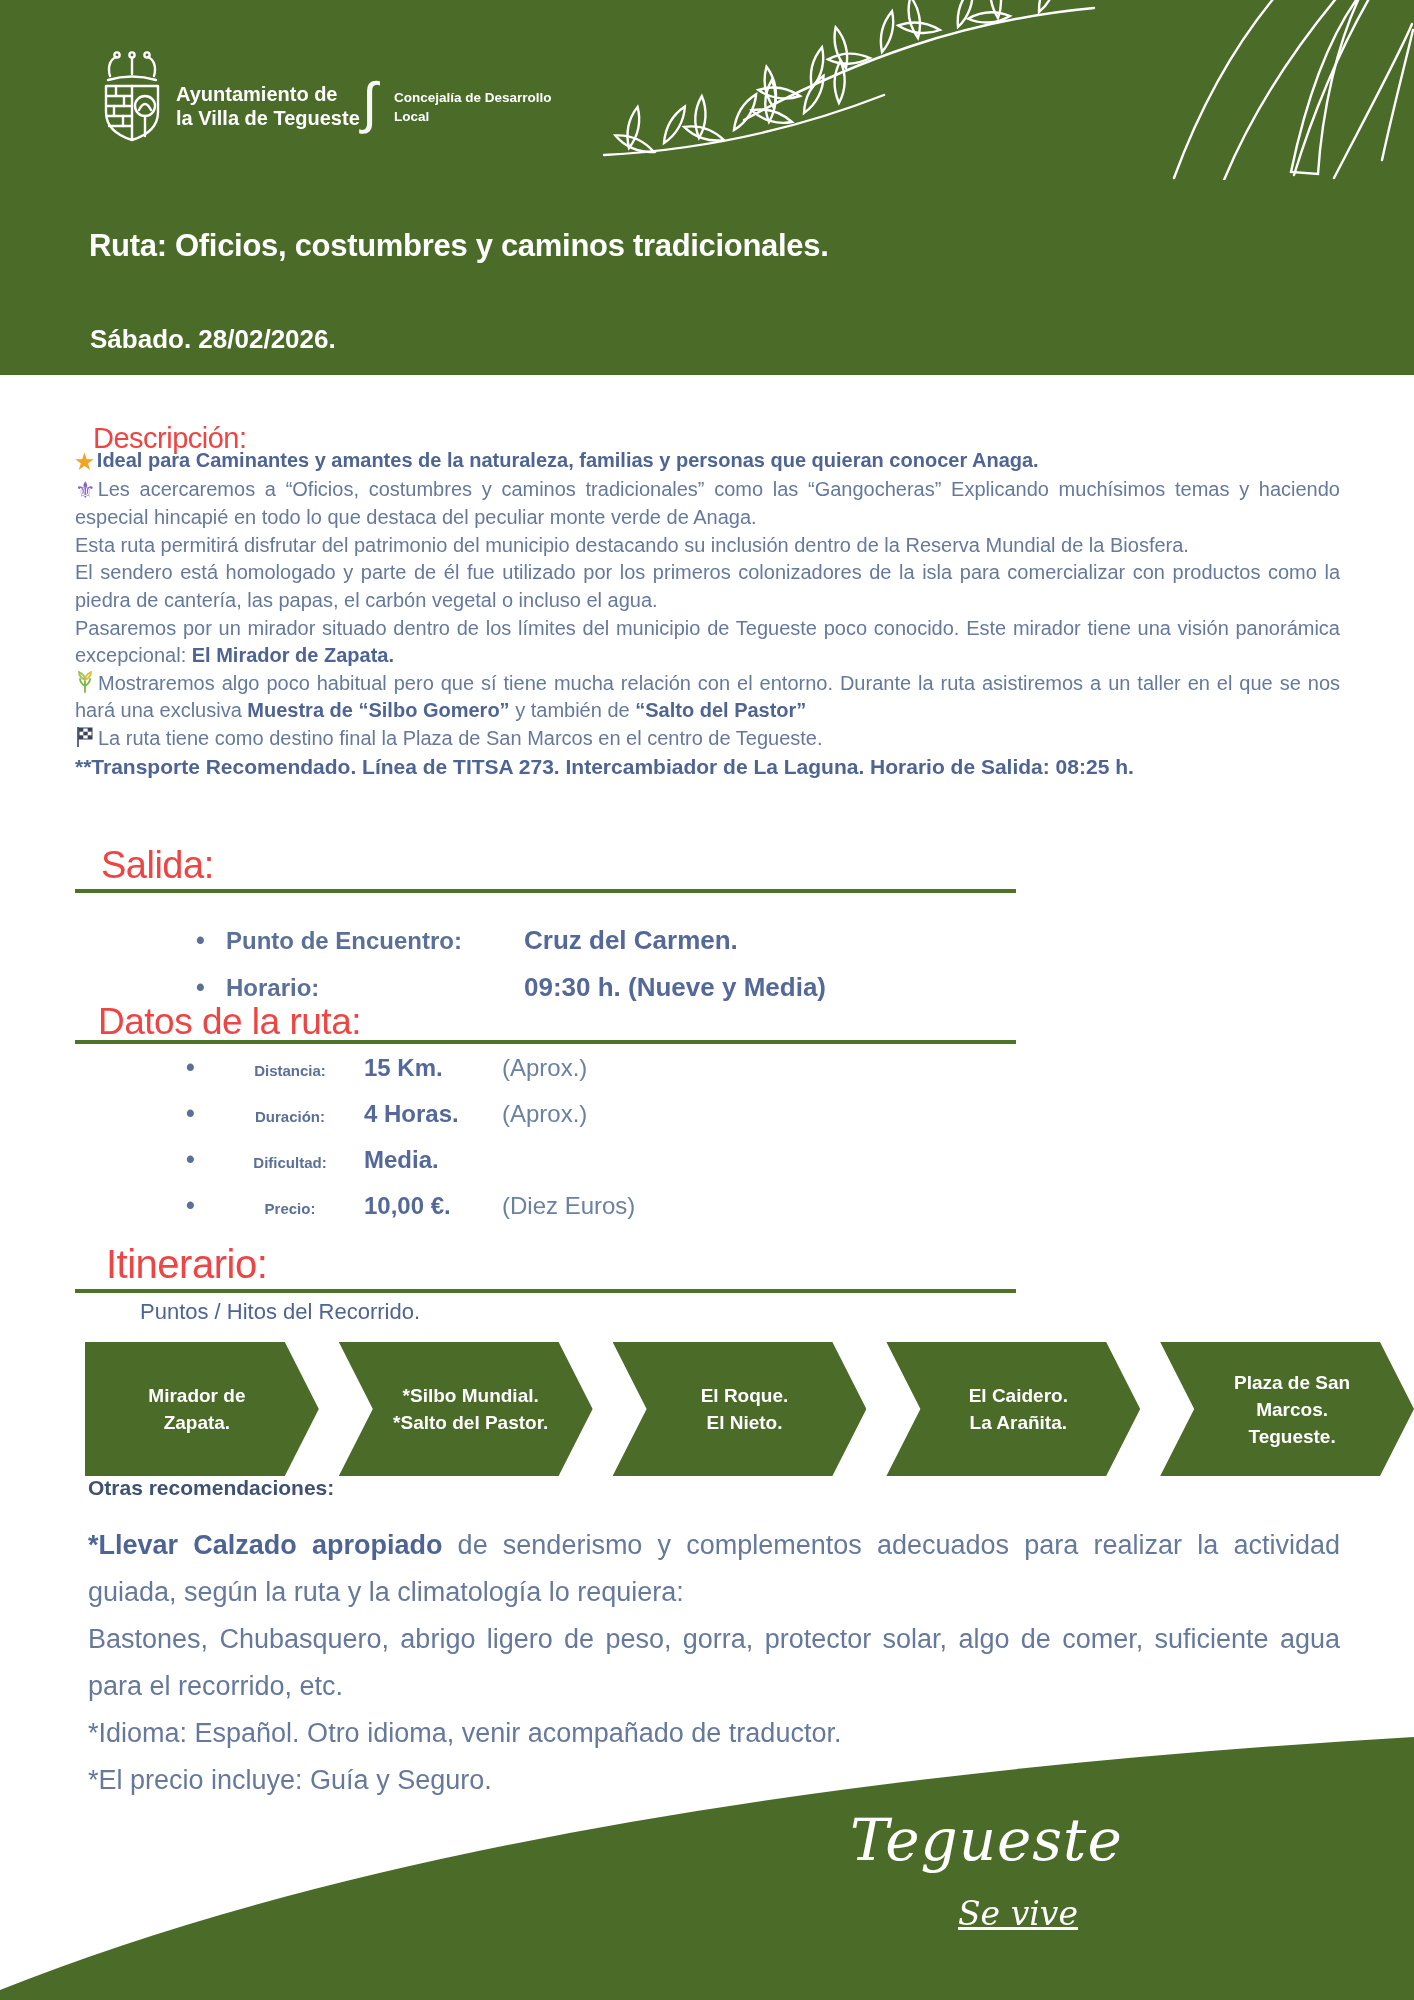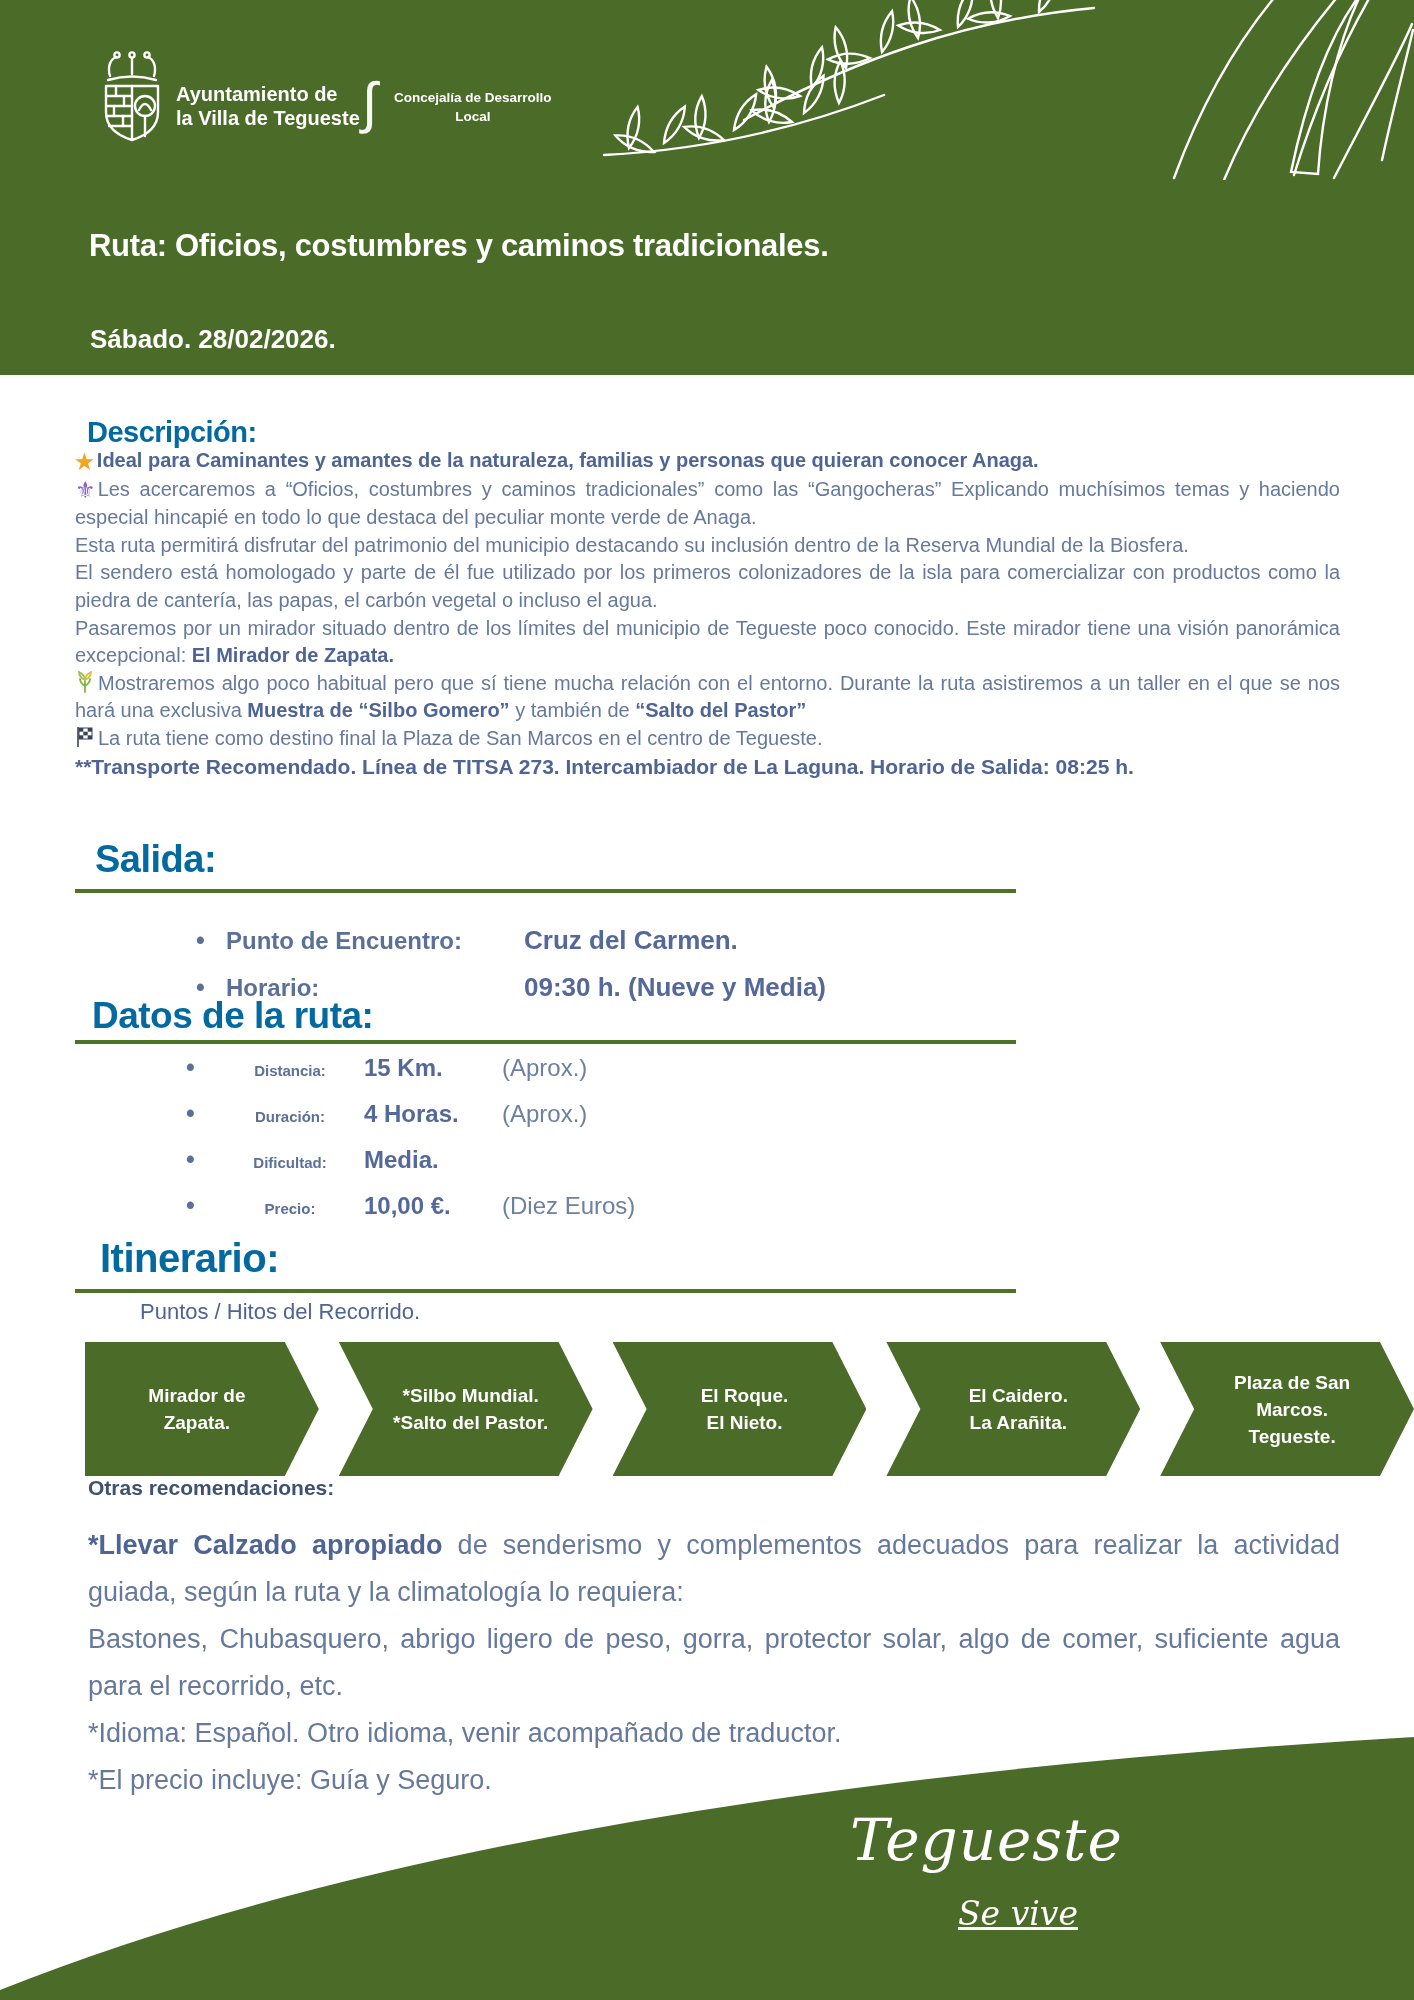--- a/index.html
+++ b/index.html
@@ -3,26 +3,26 @@
 <meta charset="utf-8">
 <style>
   html,body{margin:0;padding:0;background:#e8e8e8;}
   .page{position:relative;width:1414px;height:2000px;background:#ffffff;overflow:hidden;
         font-family:"Liberation Sans",sans-serif;margin:0 auto;}
   
   .hdr{position:absolute;left:0;top:0;width:100%;height:375px;background:#4b6b29;color:#fff;}
   .crest{position:absolute;left:96px;top:48px;}
   .org{position:absolute;left:176px;top:82px;font-size:20px;font-weight:bold;line-height:24px;}
   .divider{position:absolute;left:362px;top:70px;font-size:56px;font-weight:normal;color:rgba(255,255,255,.95);}
-  .dept{position:absolute;left:394px;top:88px;font-size:13.5px;font-weight:bold;line-height:19px;text-align:center;}
+  .dept{position:absolute;left:394px;top:88px;font-size:13.5px;font-weight:bold;line-height:19px;}
   .plant{position:absolute;right:0;top:0;}
   .title{position:absolute;left:89px;top:228px;font-size:31px;font-weight:bold;letter-spacing:-.3px;}
   .date{position:absolute;left:90px;top:324px;font-size:26px;font-weight:bold;}
   
-  .h-green{position:absolute;color:#0369a1;font-weight:bold;letter-spacing:-.5px;margin:12px;}
+  .h-green{position:absolute;color:#ef4444;font-weight:normal;letter-spacing:-.5px;margin:18px;}
   #h-desc{left:75px;top:404px;font-size:29px;}
   #h-salida{left:83px;top:826px;font-size:38px;}
   #h-datos{left:80px;top:983px;font-size:37px;}
   #h-itin{left:88px;top:1224px;font-size:40px;}
   .rule{position:absolute;left:75px;width:941px;height:4px;background:#4c7326;}
   #r1{top:889px;} #r2{top:1040px;} #r3{top:1289px;}
   
   .desc-body{position:absolute;left:75px;top:447px;width:1265px;}
   .dp{margin:0;text-align:justify;font-size:20px;line-height:27.6px;color:#66799c;}
   .dp b{color:#4e6494;}

